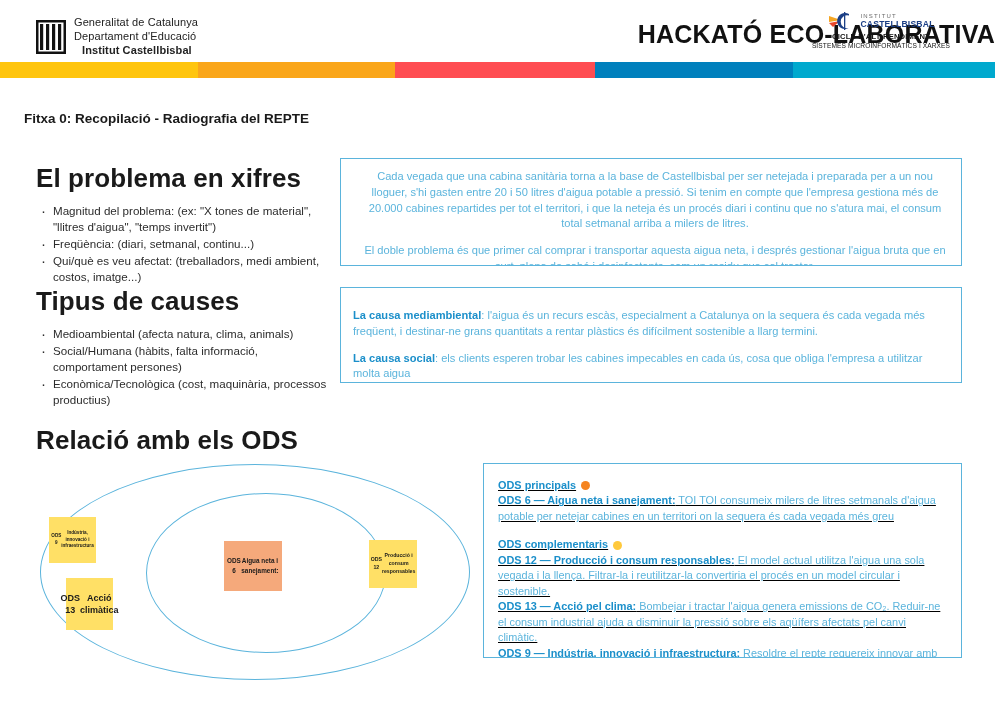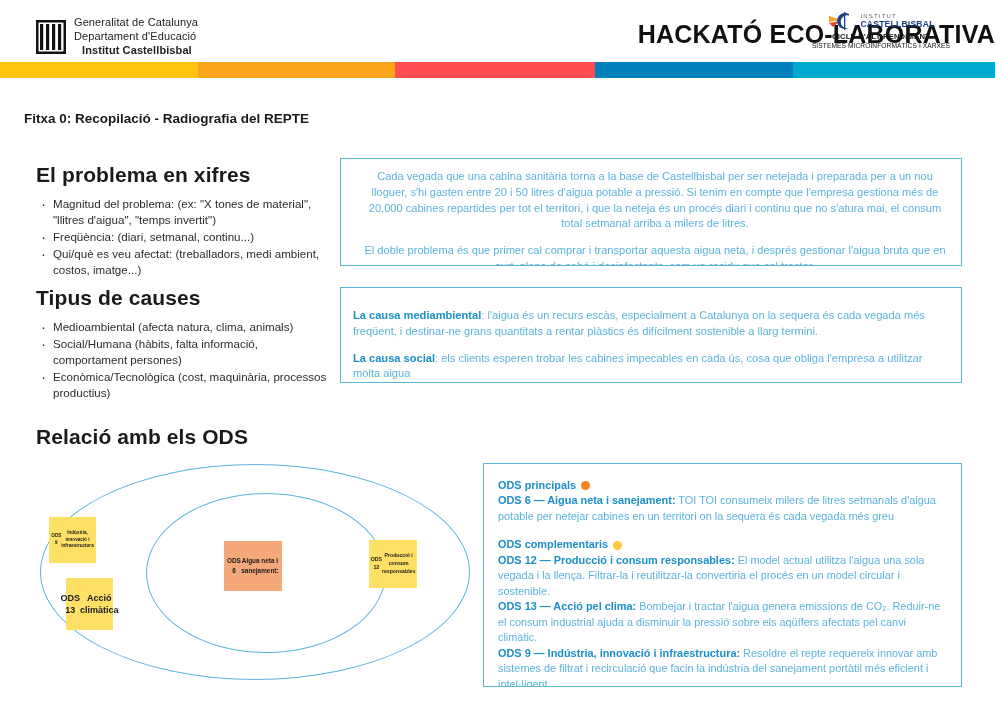--- a/index.html
+++ b/index.html
@@ -46,21 +46,21 @@
   .colorbar { position:absolute; top:62px; left:0; width:995px; height:16px; display:flex; }
   .colorbar span { display:block; height:100%; }
 
   
   .fitxa-title {
     position:absolute; left:24px; top:111px;
     font-size:13.5px; font-weight:700; color:#1a1a1a;
   }
 
   .sec-heading {
-    font-size: 21px; font-weight: 700; color: #1a1a1a;
+    font-size: 26px; font-weight: 700; color: #1a1a1a;
     letter-spacing: .1px;
   }
   .bullets { margin-top: 9px; }
   .bullets li {
     list-style: none;
     position: relative;
     font-size: 11.6px; color:#2c2c2c; line-height: 1.38;
     padding-left: 17px; margin-bottom: 1px;
   }
   .bullets li:before {
@@ -110,22 +110,23 @@
   }
   .note-yellow { background:#FFE066; }
   .note-orange { background:#F5A97B; }
 
   #note-ods9  { left: 49px;  top: 517px; width: 47px;  height: 46px;  font-size: 4.6px; line-height:1.5; }
   #note-ods13 { left: 66px;  top: 578px; width: 47px;  height: 52px;  font-size: 9px;   line-height:1.35; }
   #note-ods6  { left: 224px; top: 541px; width: 58px;  height: 50px;  font-size: 6.4px; line-height:1.5; }
   #note-ods12 { left: 369px; top: 540px; width: 48px;  height: 48px;  font-size: 5.2px; line-height:1.5; }
 
   #box-ods {
-    left: 483px; top: 463px; width: 479px; height: 224px;
+    left: 483px; top: 463px; width: 479px; height: 195px;
     padding: 14px 14px 10px 14px;
+    text-decoration: underline;
   }
   #box-ods p { font-size: 10.9px; line-height: 1.42; color:#5BB4DC; }
   #box-ods .grp-title { font-weight:700; color:#1b8fca; display:flex; align-items:center; gap:5px; }
   .dot { width: 9px; height: 9px; border-radius:50%; display:inline-block; }
   #box-ods .entry { margin-top: 0; }
   #box-ods .gap { height: 13px; }
 </style>
 </head>
 <body>
 

